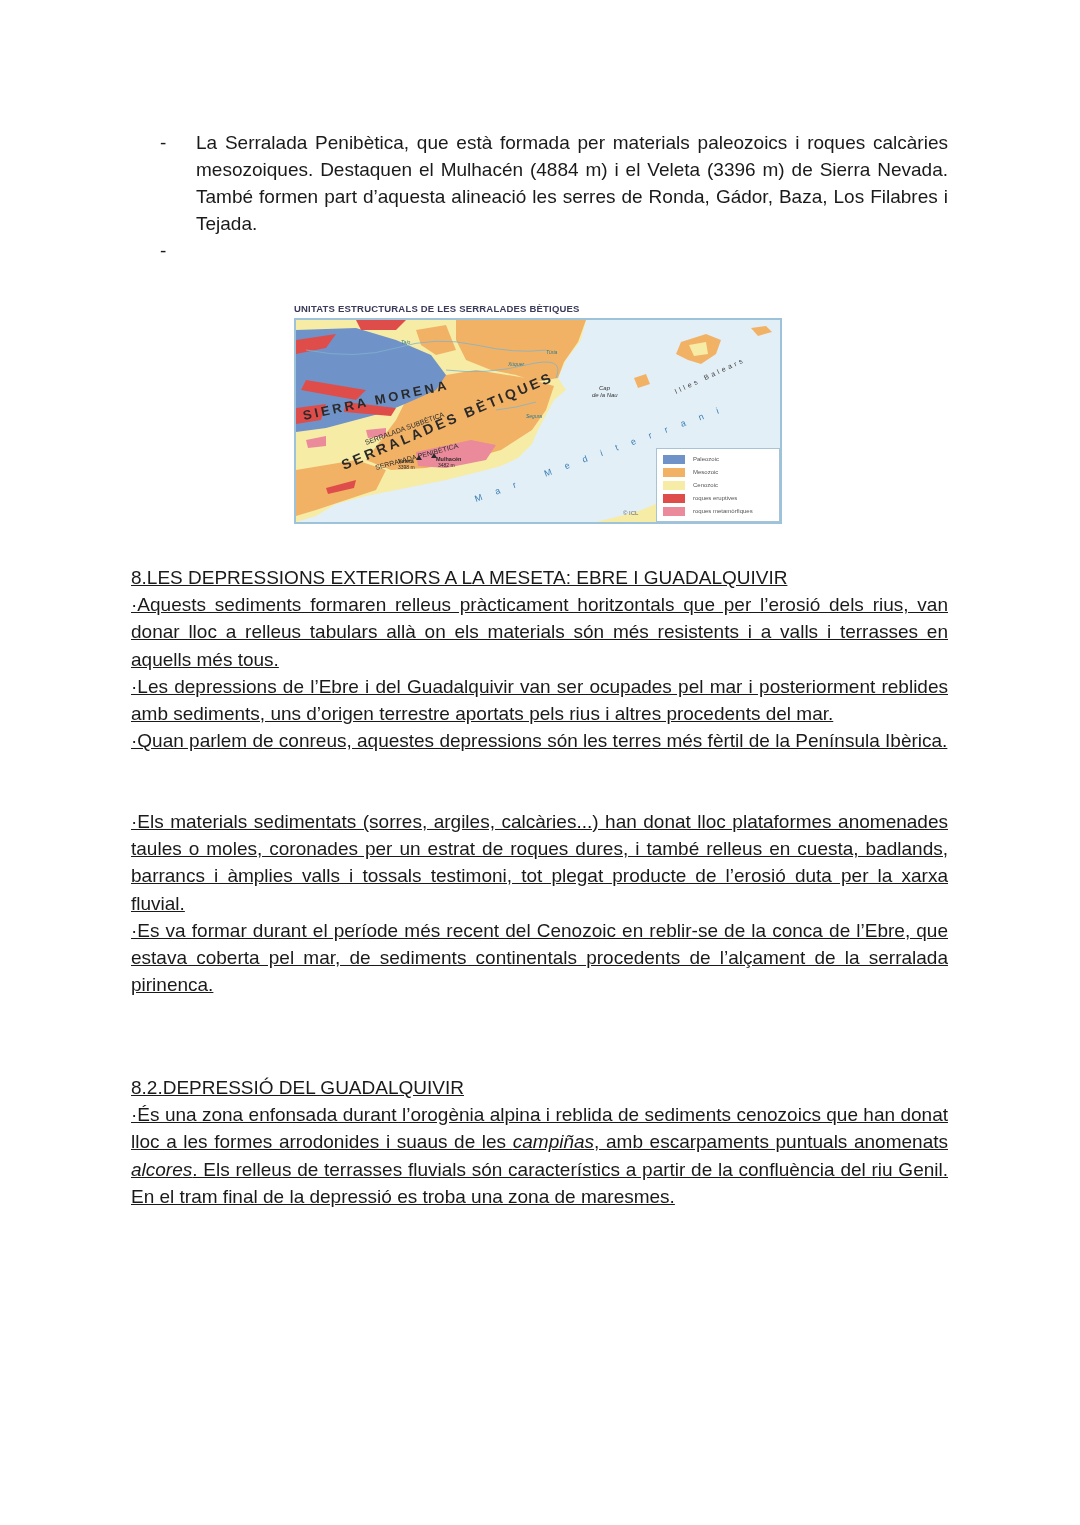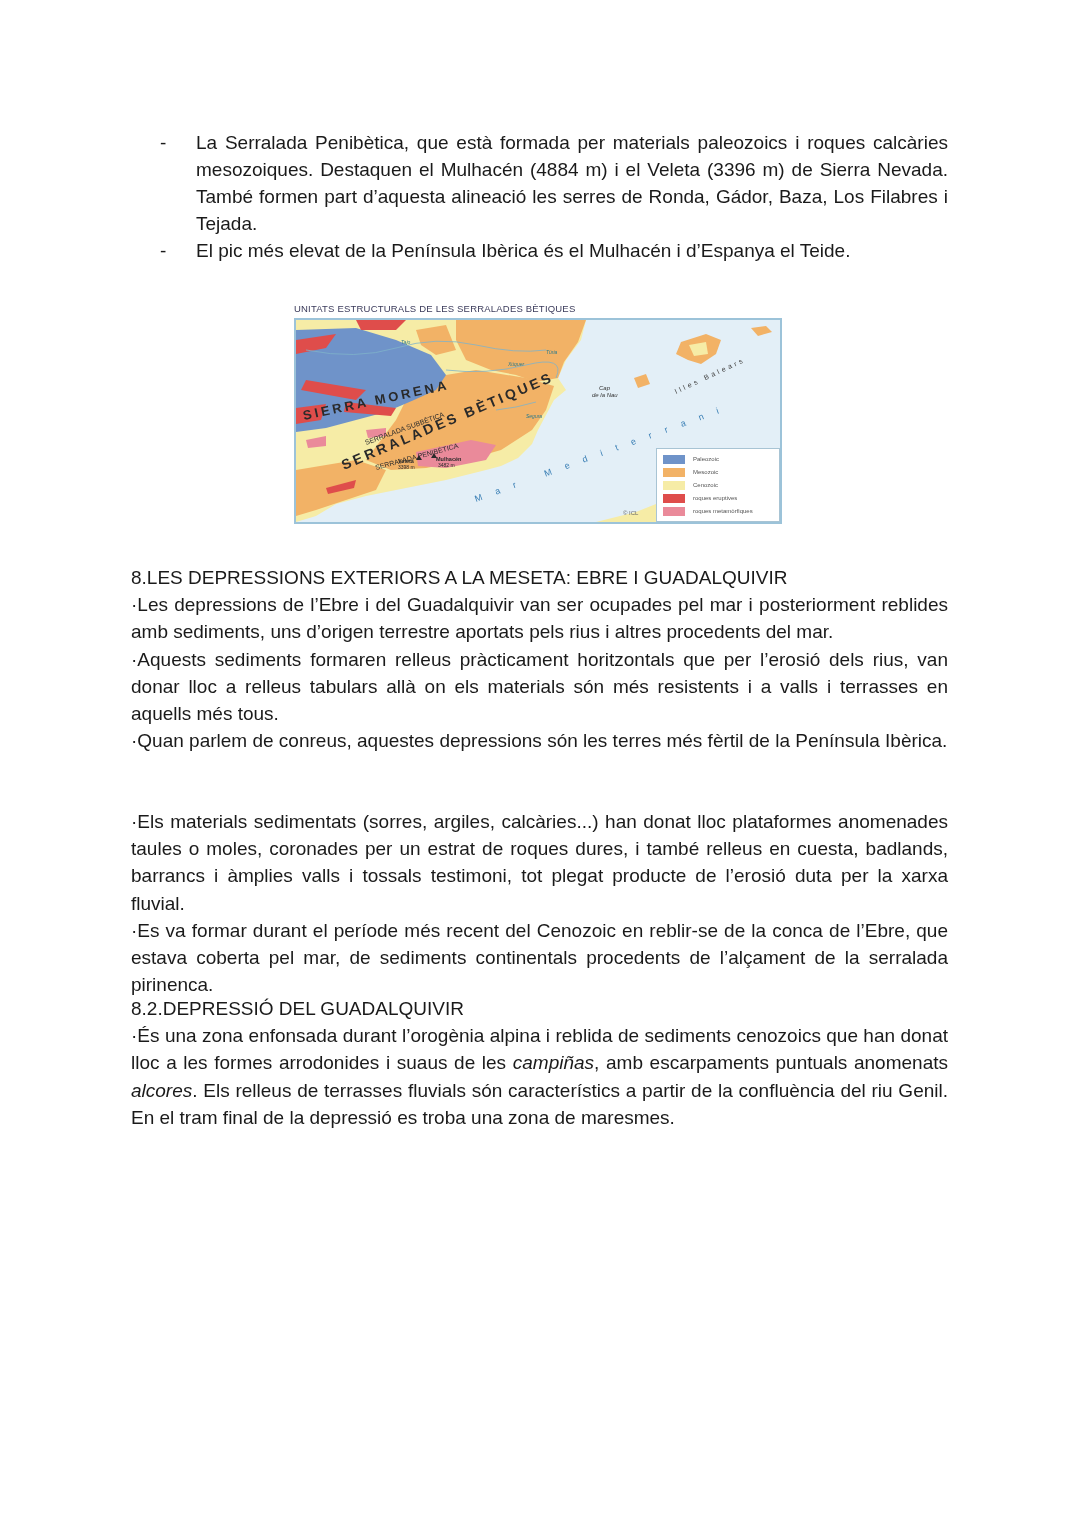--- a/index.html
+++ b/index.html
@@ -5,52 +5,51 @@
   html, body { margin: 0; padding: 0; background: #ffffff; }
   body { width: 1080px; height: 1525px; position: relative; overflow: hidden;
          font-family: "Liberation Sans", sans-serif; color: #1a1a1a; }
   .page { position: absolute; left: 0; top: 0; width: 1080px; height: 1525px; }
 
   .bullets { position: absolute; left: 160px; top: 129px; width: 788px; margin: 0; padding: 0; list-style: none; }
   .bullets li { position: relative; padding-left: 36px; font-size: 19px; line-height: 27px; text-align: justify; }
   .bullets li .dash { position: absolute; left: 0; top: 0; }
 
   .figure { position: absolute; left: 292px; top: 300px; width: 490px; height: 224px; }
-  .figure .caption { position: absolute; left: 2px; top: 3px; font-size: 9.5px; font-weight: normal;
+  .figure .caption { position: absolute; left: 2px; top: 3px; font-size: 9.5px; font-weight: bold;
                      color: #3a3a5a; letter-spacing: 0.2px; white-space: nowrap; }
   .figure .mapbox { position: absolute; left: 2px; top: 18px; width: 484px; height: 202px;
                     border: 2px solid #9cc3d9; background: #e3eff7; overflow: hidden; }
   .figure svg { position: absolute; left: 0; top: 0; }
   .legend { position: absolute; left: 360px; top: 128px; width: 122px; height: 72px;
             background: #ffffff; border: 1px solid #a8c4d4; }
   .legend .row { position: absolute; left: 6px; height: 10px; display: flex; align-items: center; }
   .legend .sw { width: 22px; height: 9px; margin-right: 8px; }
   .legend .lab { font-size: 6px; color: #555; white-space: nowrap; }
   .copyright { position: absolute; left: 327px; top: 190px; font-size: 6px; color: #666; }
 
-  .text-block { position: absolute; left: 131px; width: 817px; }
+  .text-block { position: absolute; left: 131px; width: 817px; text-decoration: underline; }
   .text-block p { margin: 0; font-size: 19px; line-height: 27.2px; text-align: justify; }
   .text-block h2 { margin: 0; font-size: 19px; line-height: 27.2px; font-weight: normal; }
   #sec8 { top: 564px; }
   #sec81 { top: 808px; }
-  #sec82 { top: 995px; }
+  #sec82 { top: 1074px; }
 </style>
 </head>
 <body>
 
 <div class="page">
 
   <ul class="bullets">
     <li>
       <span class="dash">-</span>
       <span>La Serralada Penibètica, que està formada per materials paleozoics i roques calcàries mesozoiques. Destaquen el Mulhacén (4884 m) i el Veleta (3396 m) de Sierra Nevada. També formen part d’aquesta alineació les serres de Ronda, Gádor, Baza, Los Filabres i Tejada.</span>
     </li>
     <li>
       <span class="dash">-</span>
-      <span>El pic més elevat de la Península Ibèrica és el Mulhacén i d’Espanya el Teide.</span>
     </li>
   </ul>
 
   <div class="figure">
     <div class="caption">UNITATS ESTRUCTURALS DE LES SERRALADES BÈTIQUES</div>
     <div class="mapbox">
       <svg width="484" height="202" viewBox="0 0 484 202">
 
         <path d="M0,0 L290,0 L285,20 L270,40 L262,58 L270,70 L258,80 L250,95 L242,110 L236,124 L222,138 L205,146 L190,150 L150,160 L110,168 L70,176 L40,184 L20,196 L0,202 Z" fill="#f6eca6"></path>
 
@@ -123,22 +122,22 @@
           <span class="sw" style="background:#ea8a9a"></span>
           <span class="lab">roques metamòrfiques</span>
         </div>
       </div>
       <div class="copyright">© ICL</div>
     </div>
   </div>
 
   <div class="text-block" id="sec8">
     <h2>8.LES DEPRESSIONS EXTERIORS A LA MESETA: EBRE I GUADALQUIVIR</h2>
+    <p>·Aquests sediments formaren relleus pràcticament horitzontals que per l’erosió dels rius, van donar lloc a relleus tabulars allà on els materials són més resistents i a valls i terrasses en aquells més tous.</p>
     <p>·Les depressions de l’Ebre i del Guadalquivir van ser ocupades pel mar i posteriorment reblides amb sediments, uns d’origen terrestre aportats pels rius i altres procedents del mar.</p>
-    <p>·Aquests sediments formaren relleus pràcticament horitzontals que per l’erosió dels rius, van donar lloc a relleus tabulars allà on els materials són més resistents i a valls i terrasses en aquells més tous.</p>
     <p>·Quan parlem de conreus, aquestes depressions són les terres més fèrtil de la Península Ibèrica.</p>
   </div>
 
   <div class="text-block" id="sec81">
     <p>·Els materials sedimentats (sorres, argiles, calcàries...) han donat lloc plataformes anomenades taules o moles, coronades per un estrat de roques dures, i també relleus en cuesta, badlands, barrancs i àmplies valls i tossals testimoni, tot plegat producte de l’erosió duta per la xarxa fluvial.</p>
     <p>·Es va formar durant el període més recent del Cenozoic en reblir-se de la conca de l’Ebre, que estava coberta pel mar, de sediments continentals procedents de l’alçament de la serralada pirinenca.</p>
   </div>
 
   <div class="text-block" id="sec82">
     <h2>8.2.DEPRESSIÓ DEL GUADALQUIVIR</h2>

